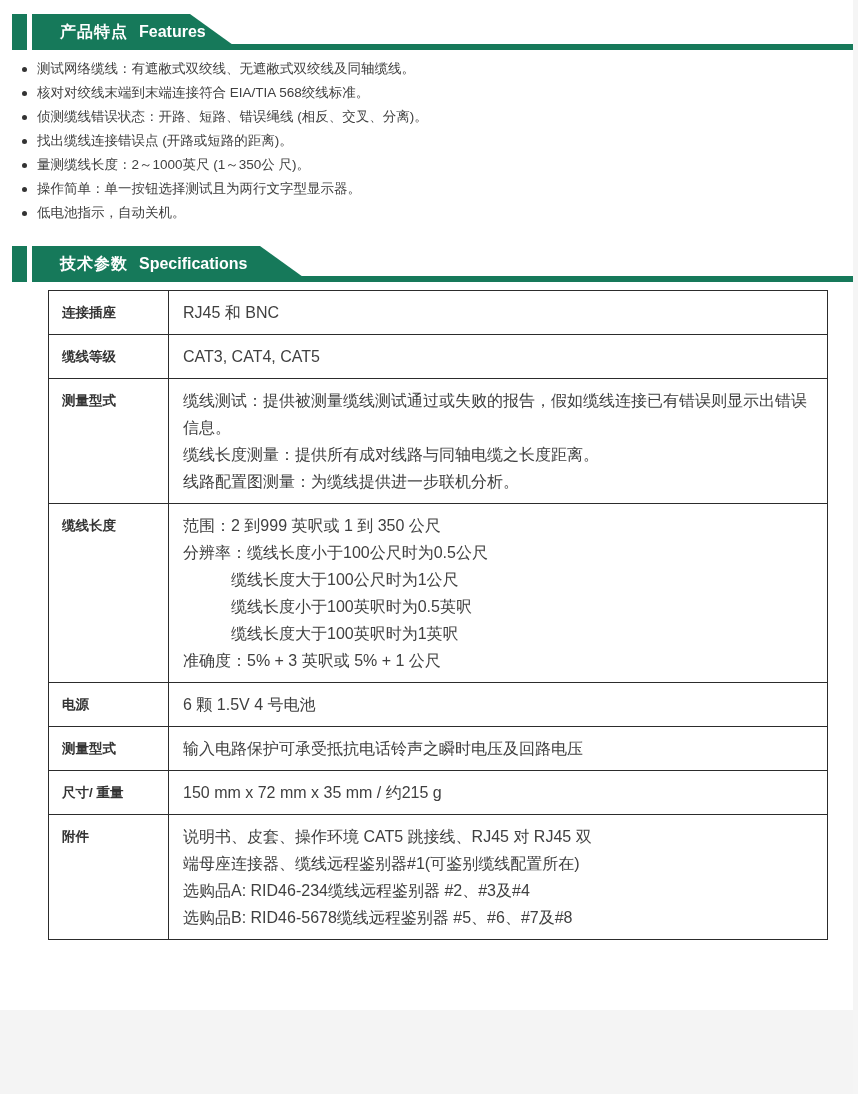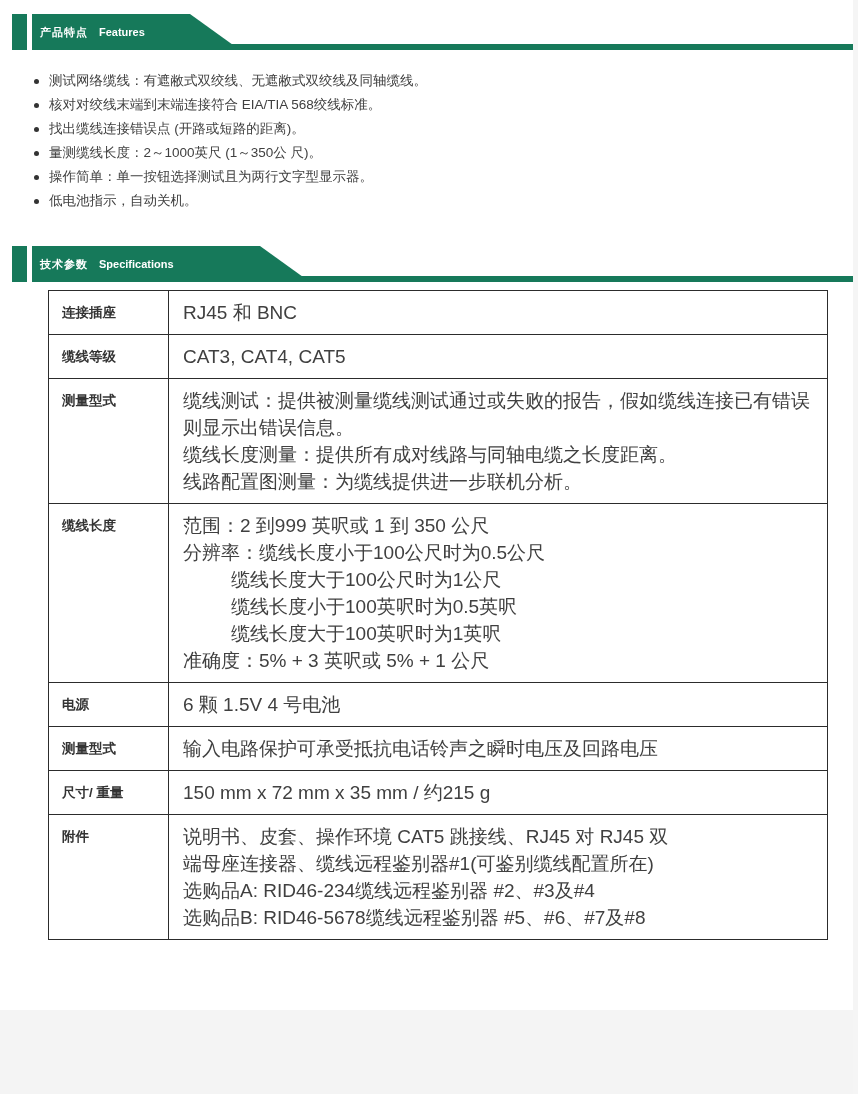--- a/index.html
+++ b/index.html
@@ -12,52 +12,52 @@
   }
   .right-edge{position:absolute;top:0;right:0;width:5px;height:100%;background:#f5f5f5;}
 
   
   .banner{position:absolute;left:12px;right:5px;height:36px;}
   .banner .accent{position:absolute;left:0;top:0;width:15px;height:36px;background:var(--green);}
   .banner .strip{position:absolute;left:20px;right:0;bottom:0;height:6px;background:var(--green);}
   .banner .shape{
     position:absolute;left:20px;top:0;height:36px;background:var(--green);
     clip-path:polygon(0 0, calc(100% - 50px) 0, 100% 100%, 0 100%);
-    color:#fff;font-weight:bold;font-size:11px;
-    display:flex;align-items:center;padding-left:8px;box-sizing:border-box;
+    color:#fff;font-weight:bold;font-size:16px;
+    display:flex;align-items:center;padding-left:28px;box-sizing:border-box;
   }
   .banner .shape .zh{margin-right:11px;letter-spacing:1px;}
   #features-banner{top:14px;}
   #features-banner .shape{width:208px;}
   #specs-banner{top:246px;}
   #specs-banner .shape{width:278px;}
 
   
   .features{position:absolute;top:57px;left:21px;width:810px;
-    list-style:none;margin:12px;padding:0;}
+    list-style:none;margin:0;padding:0;}
   .features li{
     position:relative;padding-left:16px;line-height:24px;
     font-size:13.5px;color:#404040;
   }
   .features li::before{
     content:"";position:absolute;left:1px;top:10px;width:5px;height:5px;
     border-radius:50%;background:#333;
   }
 
   
   .table-wrap{position:absolute;top:290px;left:48px;}
   table{border-collapse:collapse;table-layout:fixed;}
   td{border:1px solid #2c2c2c;vertical-align:top;box-sizing:border-box;}
   .label-cell{
     width:120px;padding:13px 8px 12px 13px;
     font-weight:bold;font-size:13.5px;color:#333333;
   }
   .value-cell{
     width:659px;padding:8px 12px 8px 14px;
-    font-size:19px;color:#404040;
+    font-size:16px;color:#404040;
   }
   .value-cell .line{line-height:27px;}
   .value-cell .line.indent{padding-left:48px;}
 
   .footer-gray{position:absolute;left:0;top:1010px;width:100%;height:84px;background:#f4f4f4;}
 </style>
 </head>
 <body style="--green: #16795a;">
 
 <div class="banner" id="features-banner">
@@ -65,20 +65,21 @@
   <div class="strip"></div>
   <div class="shape">
     <span class="zh">产品特点</span>
     <span class="en">Features</span>
   </div>
 </div>
 
 <ul class="features">
     <li>测试网络缆线：有遮敝式双绞线、无遮敝式双绞线及同轴缆线。</li>
     <li>核对对绞线末端到末端连接符合 EIA/TIA 568绞线标准。</li>
+    <li>侦测缆线错误状态：开路、短路、错误绳线 (相反、交叉、分离)。</li>
     <li>找出缆线连接错误点 (开路或短路的距离)。</li>
     <li>量测缆线长度：2～1000英尺 (1～350公 尺)。</li>
     <li>操作简单：单一按钮选择测试且为两行文字型显示器。</li>
     <li>低电池指示，自动关机。</li>
   </ul>
 
 <div class="banner" id="specs-banner">
   <div class="accent"></div>
   <div class="strip"></div>
   <div class="shape">

